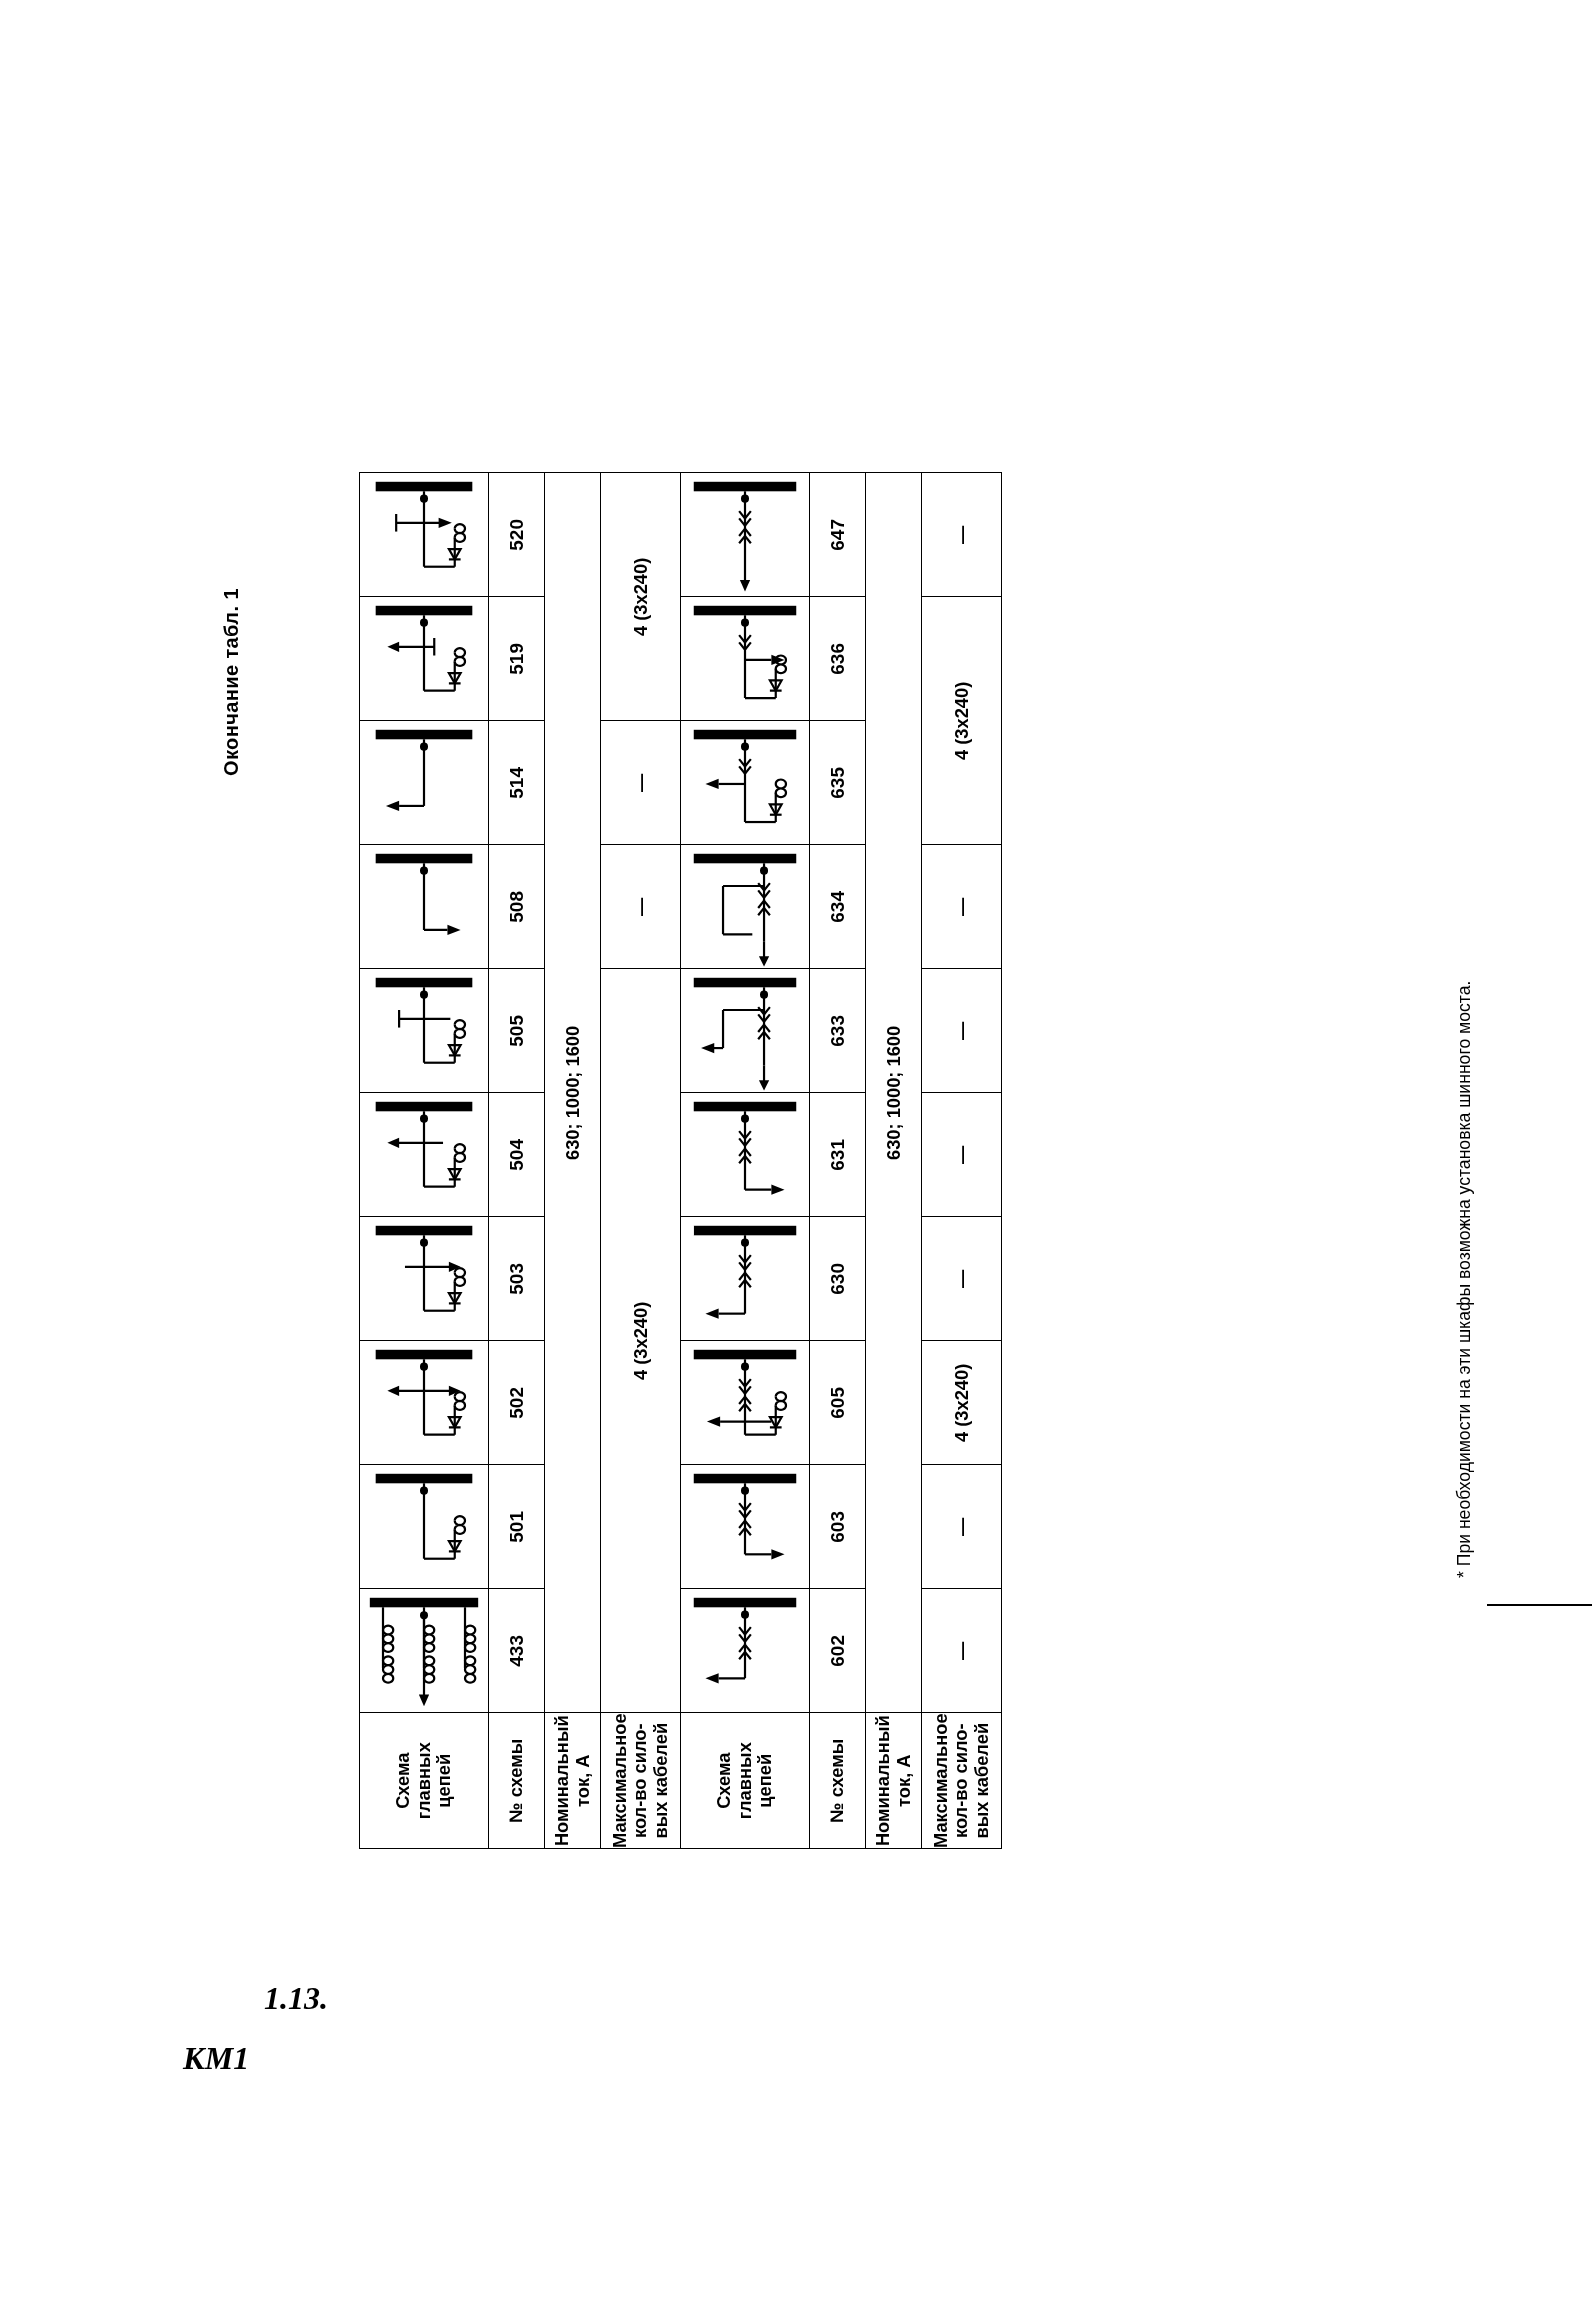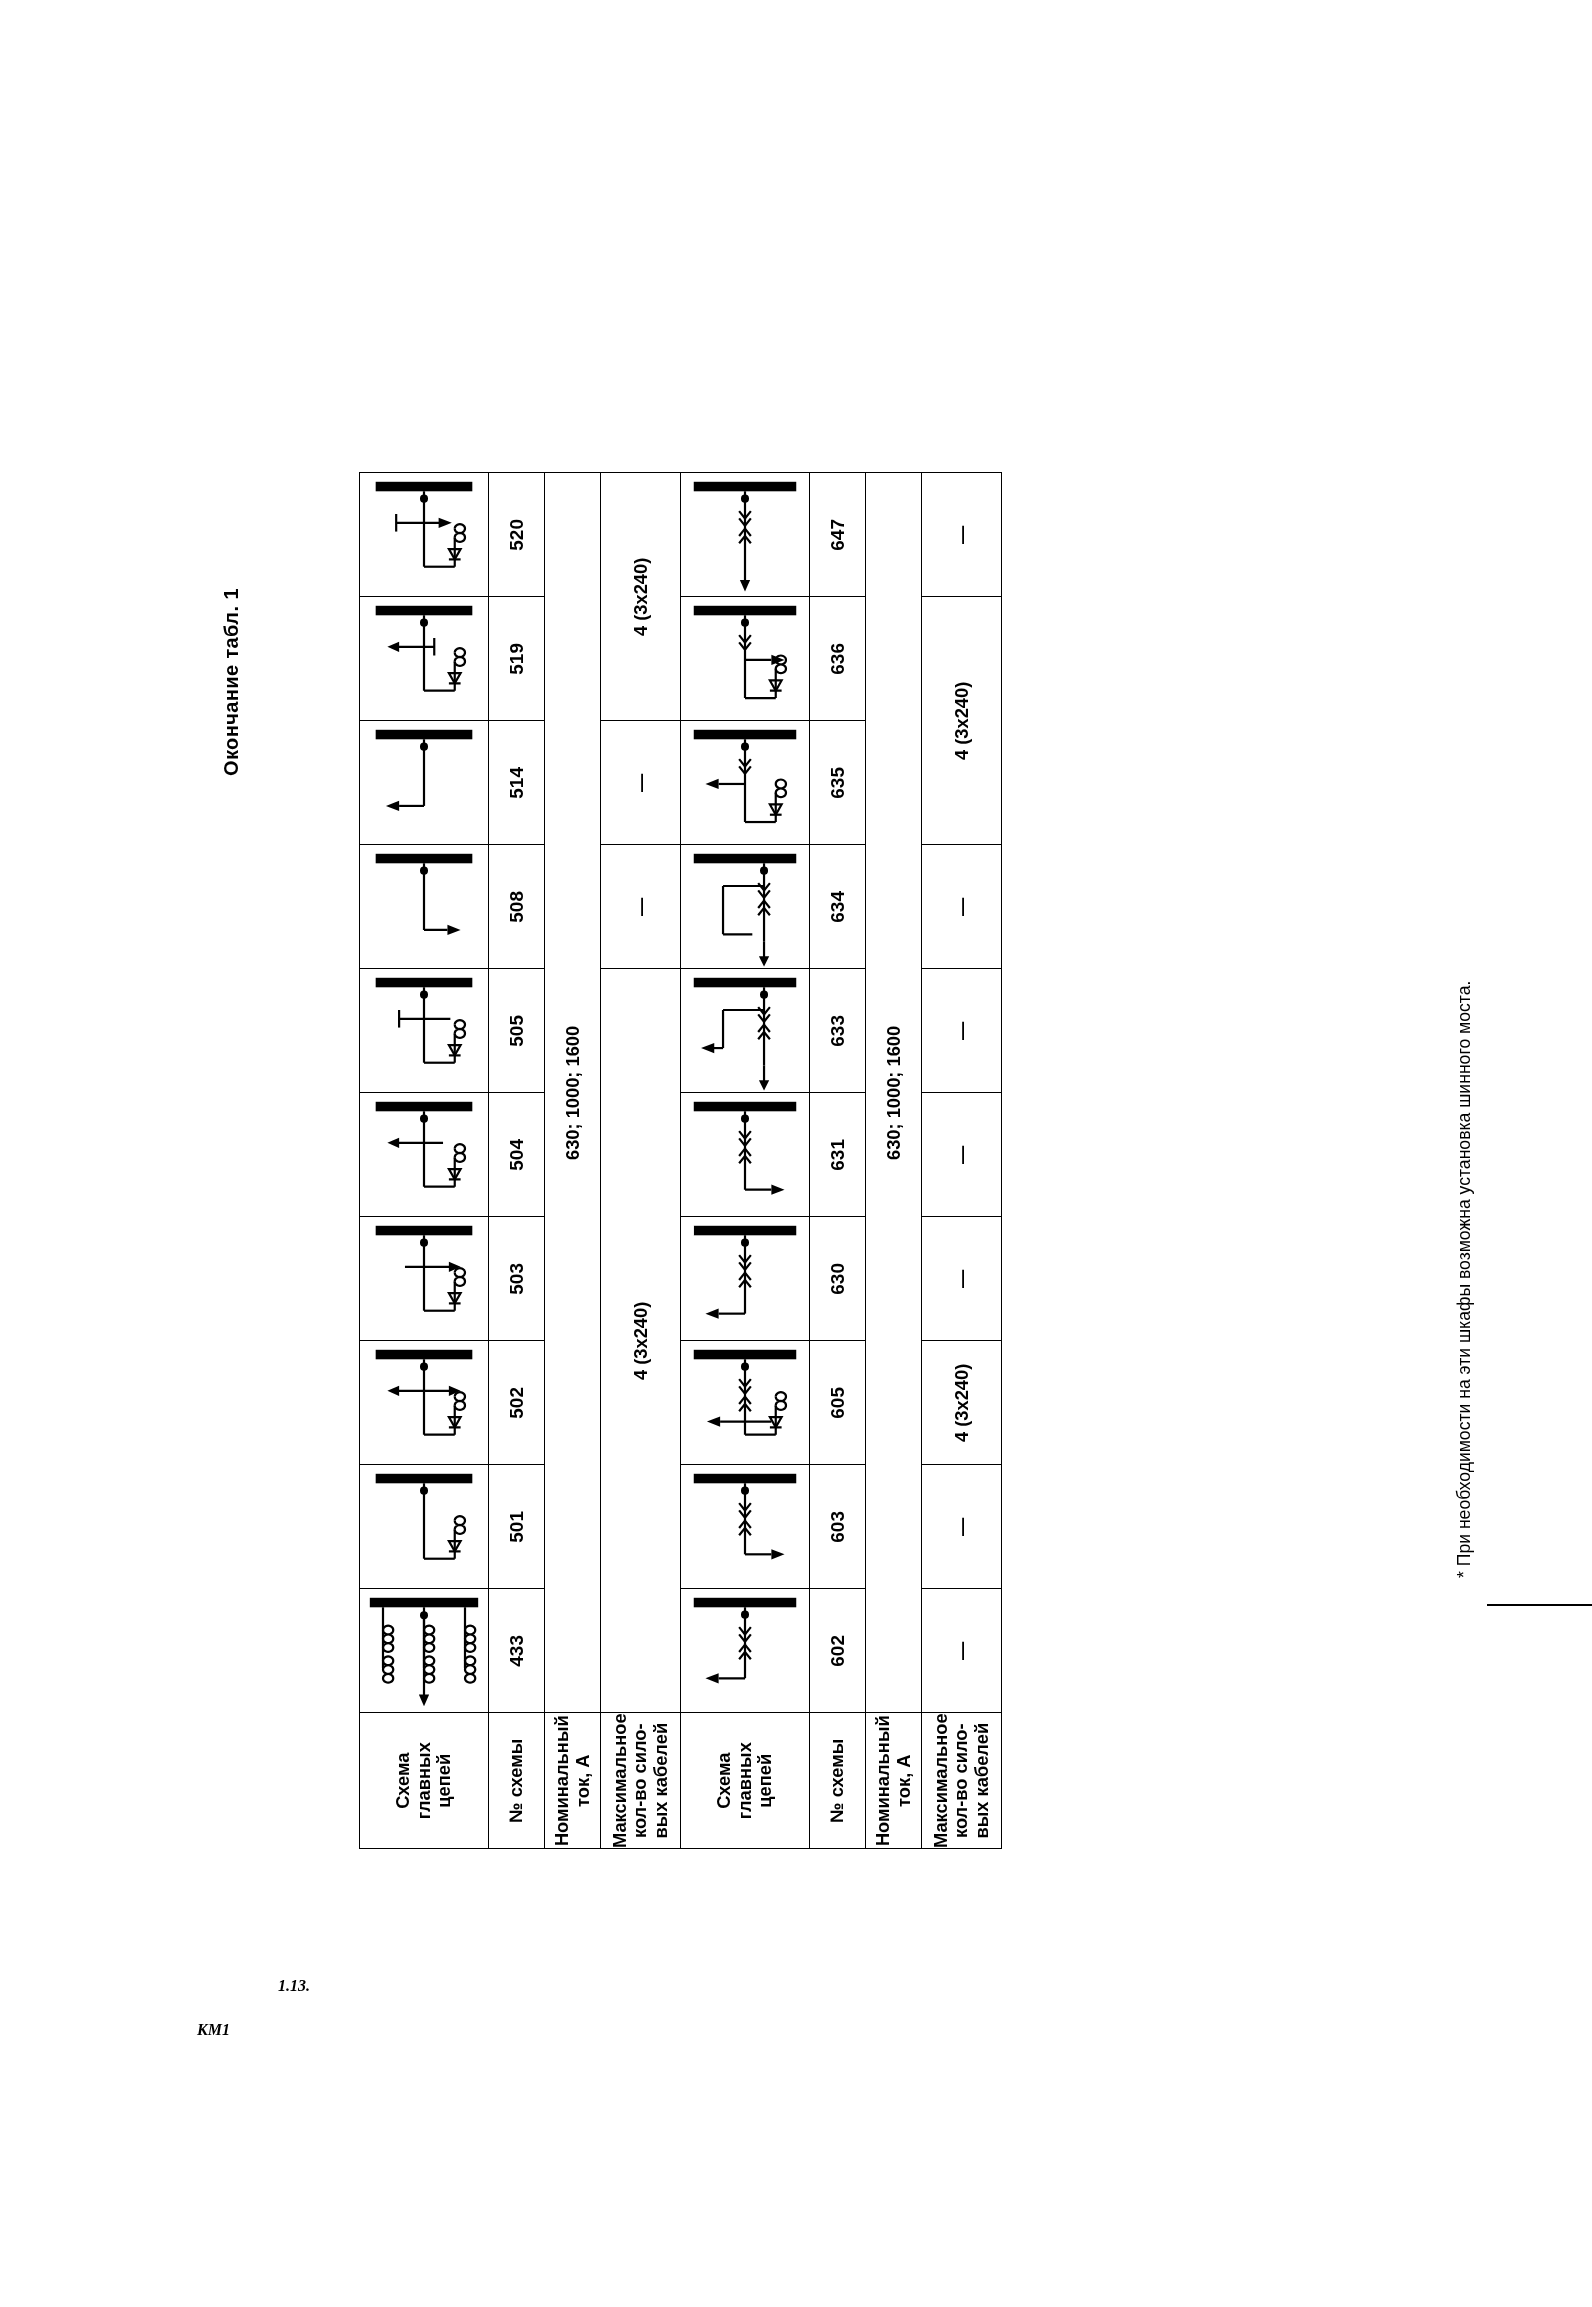--- a/index.html
+++ b/index.html
@@ -88,31 +88,31 @@
 
   
   td.merged { font-size: 19px; font-weight: bold; }
 
   
   .schema-svg { display: block; margin: 0 auto; }
 
   
   .para {
     position: absolute;
-    left: 197px;
+    left: 183px;
     top: 1974px;
     width: 1245px;
     font-family: "Liberation Serif", serif;
     font-style: italic;
     font-weight: bold;
-    font-size: 16px;
+    font-size: 32px;
     line-height: 1.55;
   }
   .para .ind { display: inline-block; width: 81px; }
-  .para-line2 { margin-top: 19px; font-style: italic; }
+  .para-line2 { margin-top: 10px; font-style: italic; }
   .spread {
     display: block;
     text-align: justify;
     text-align-last: justify;
   }
 
   
   .edge-rule {
     position: absolute;
     left: 1487px;

